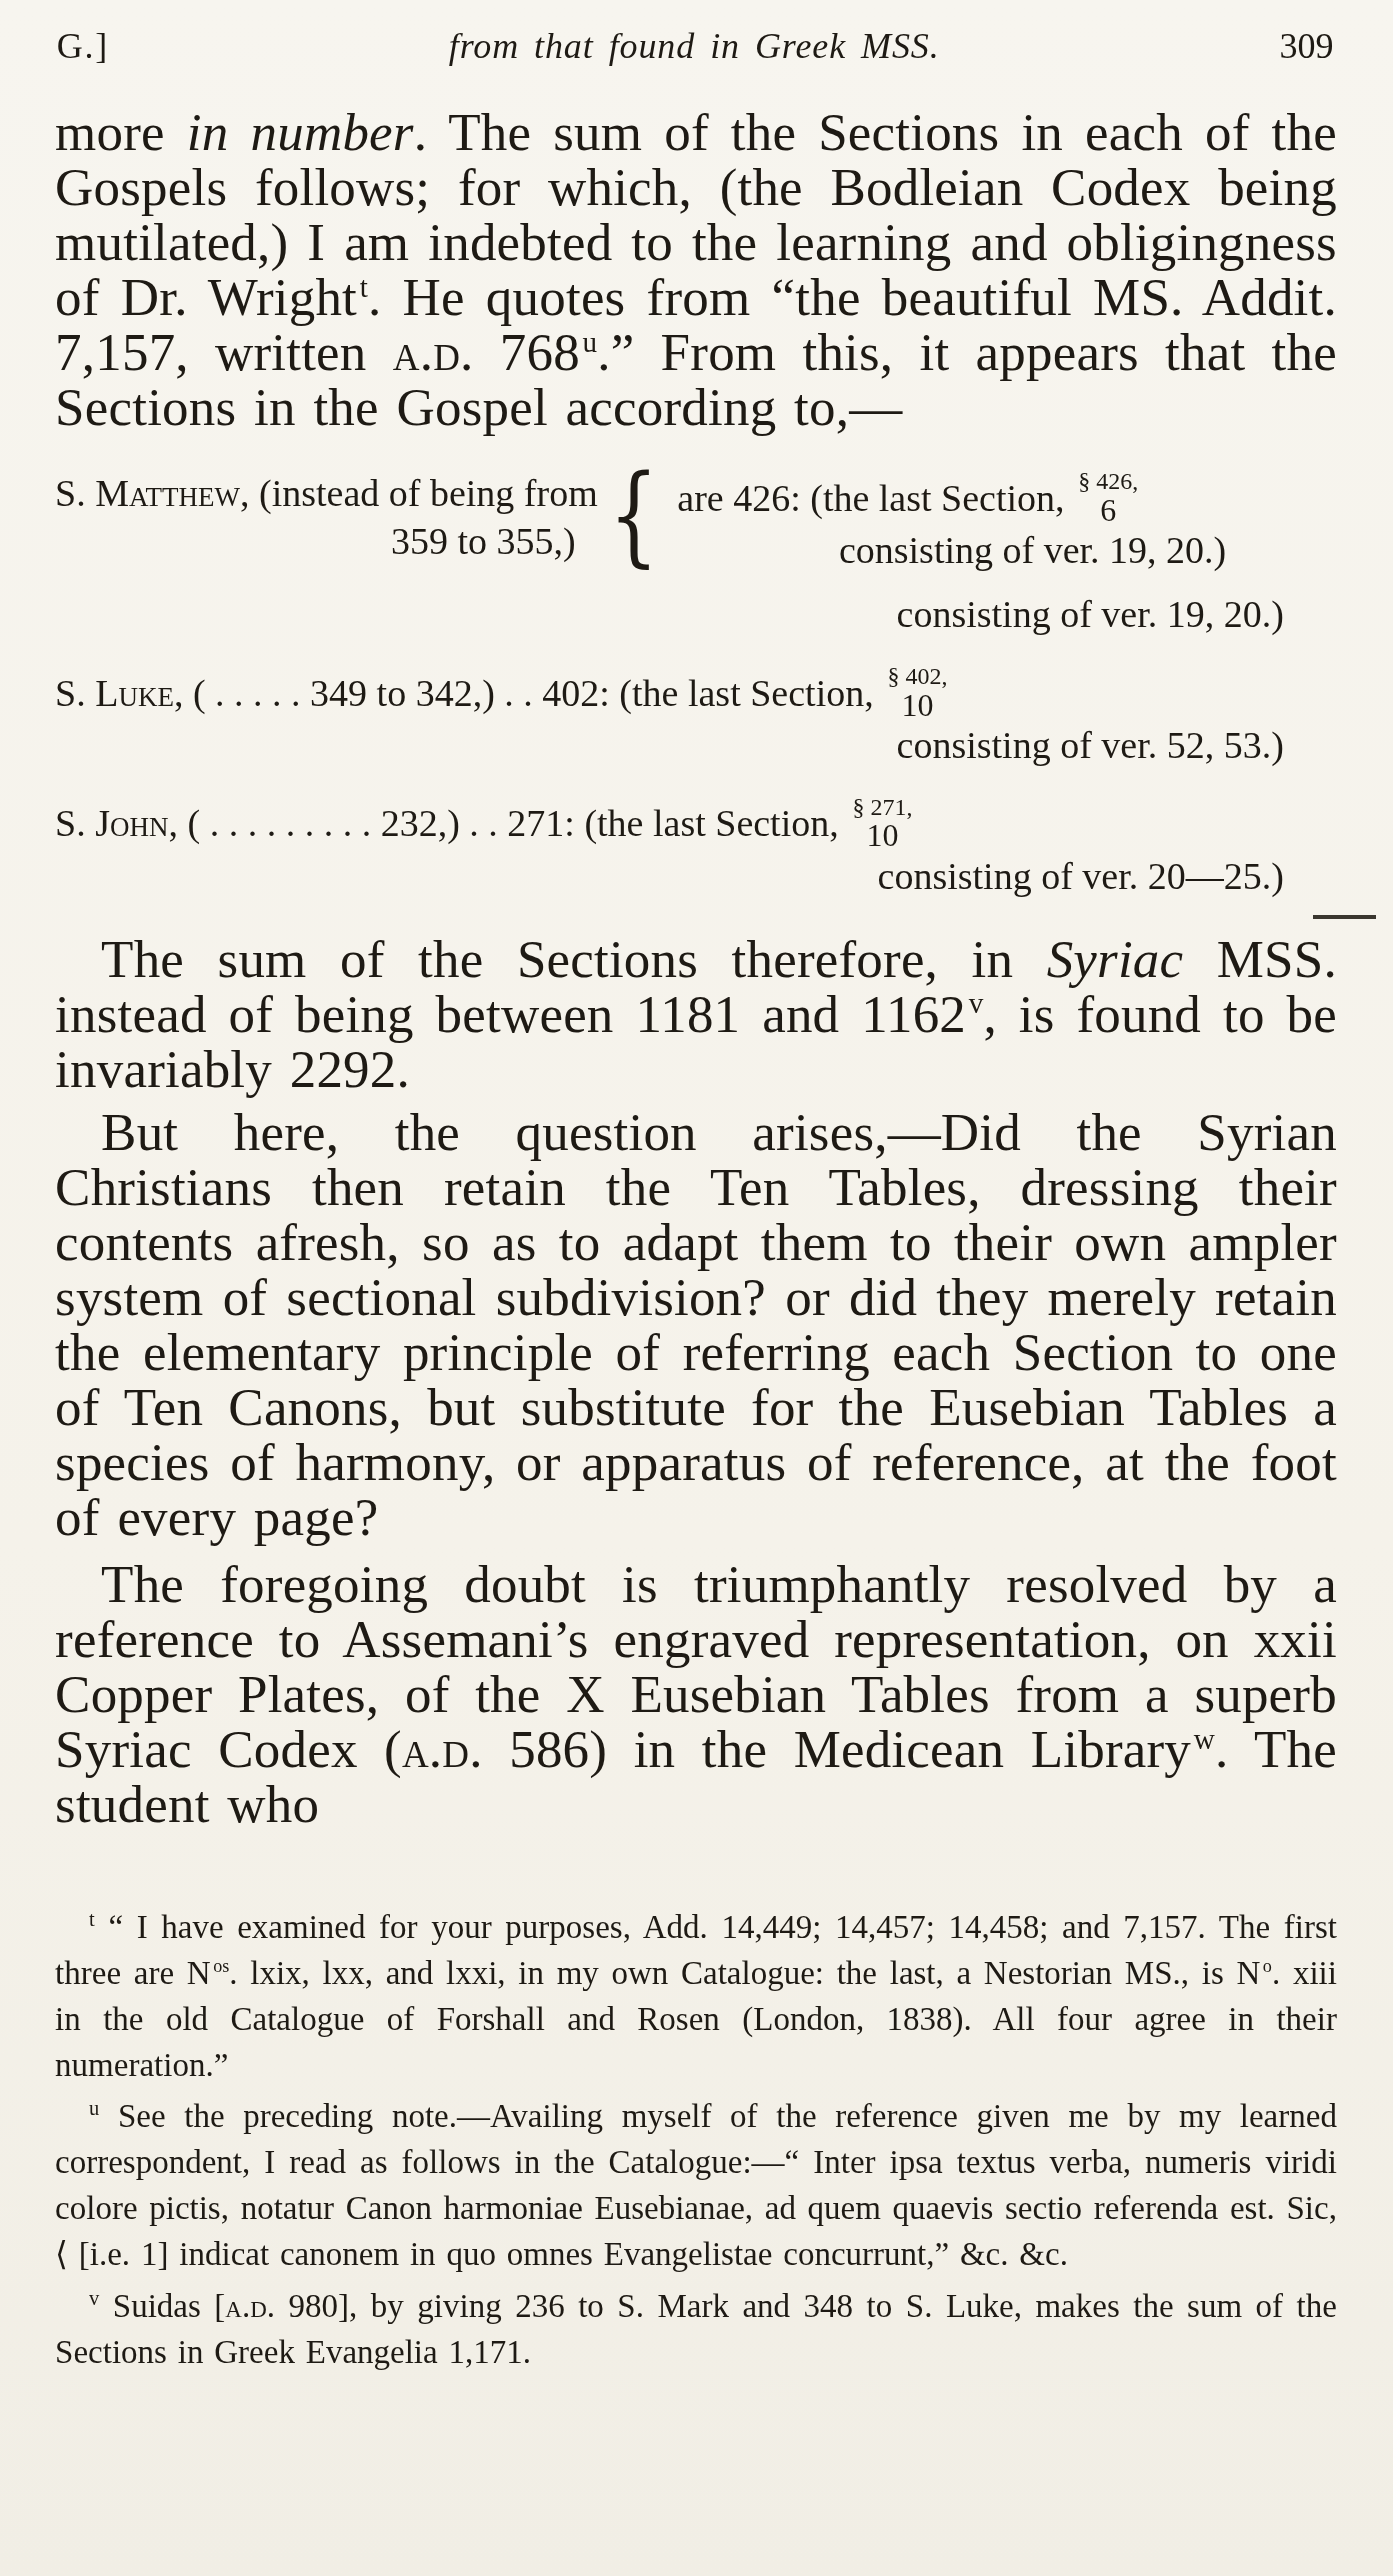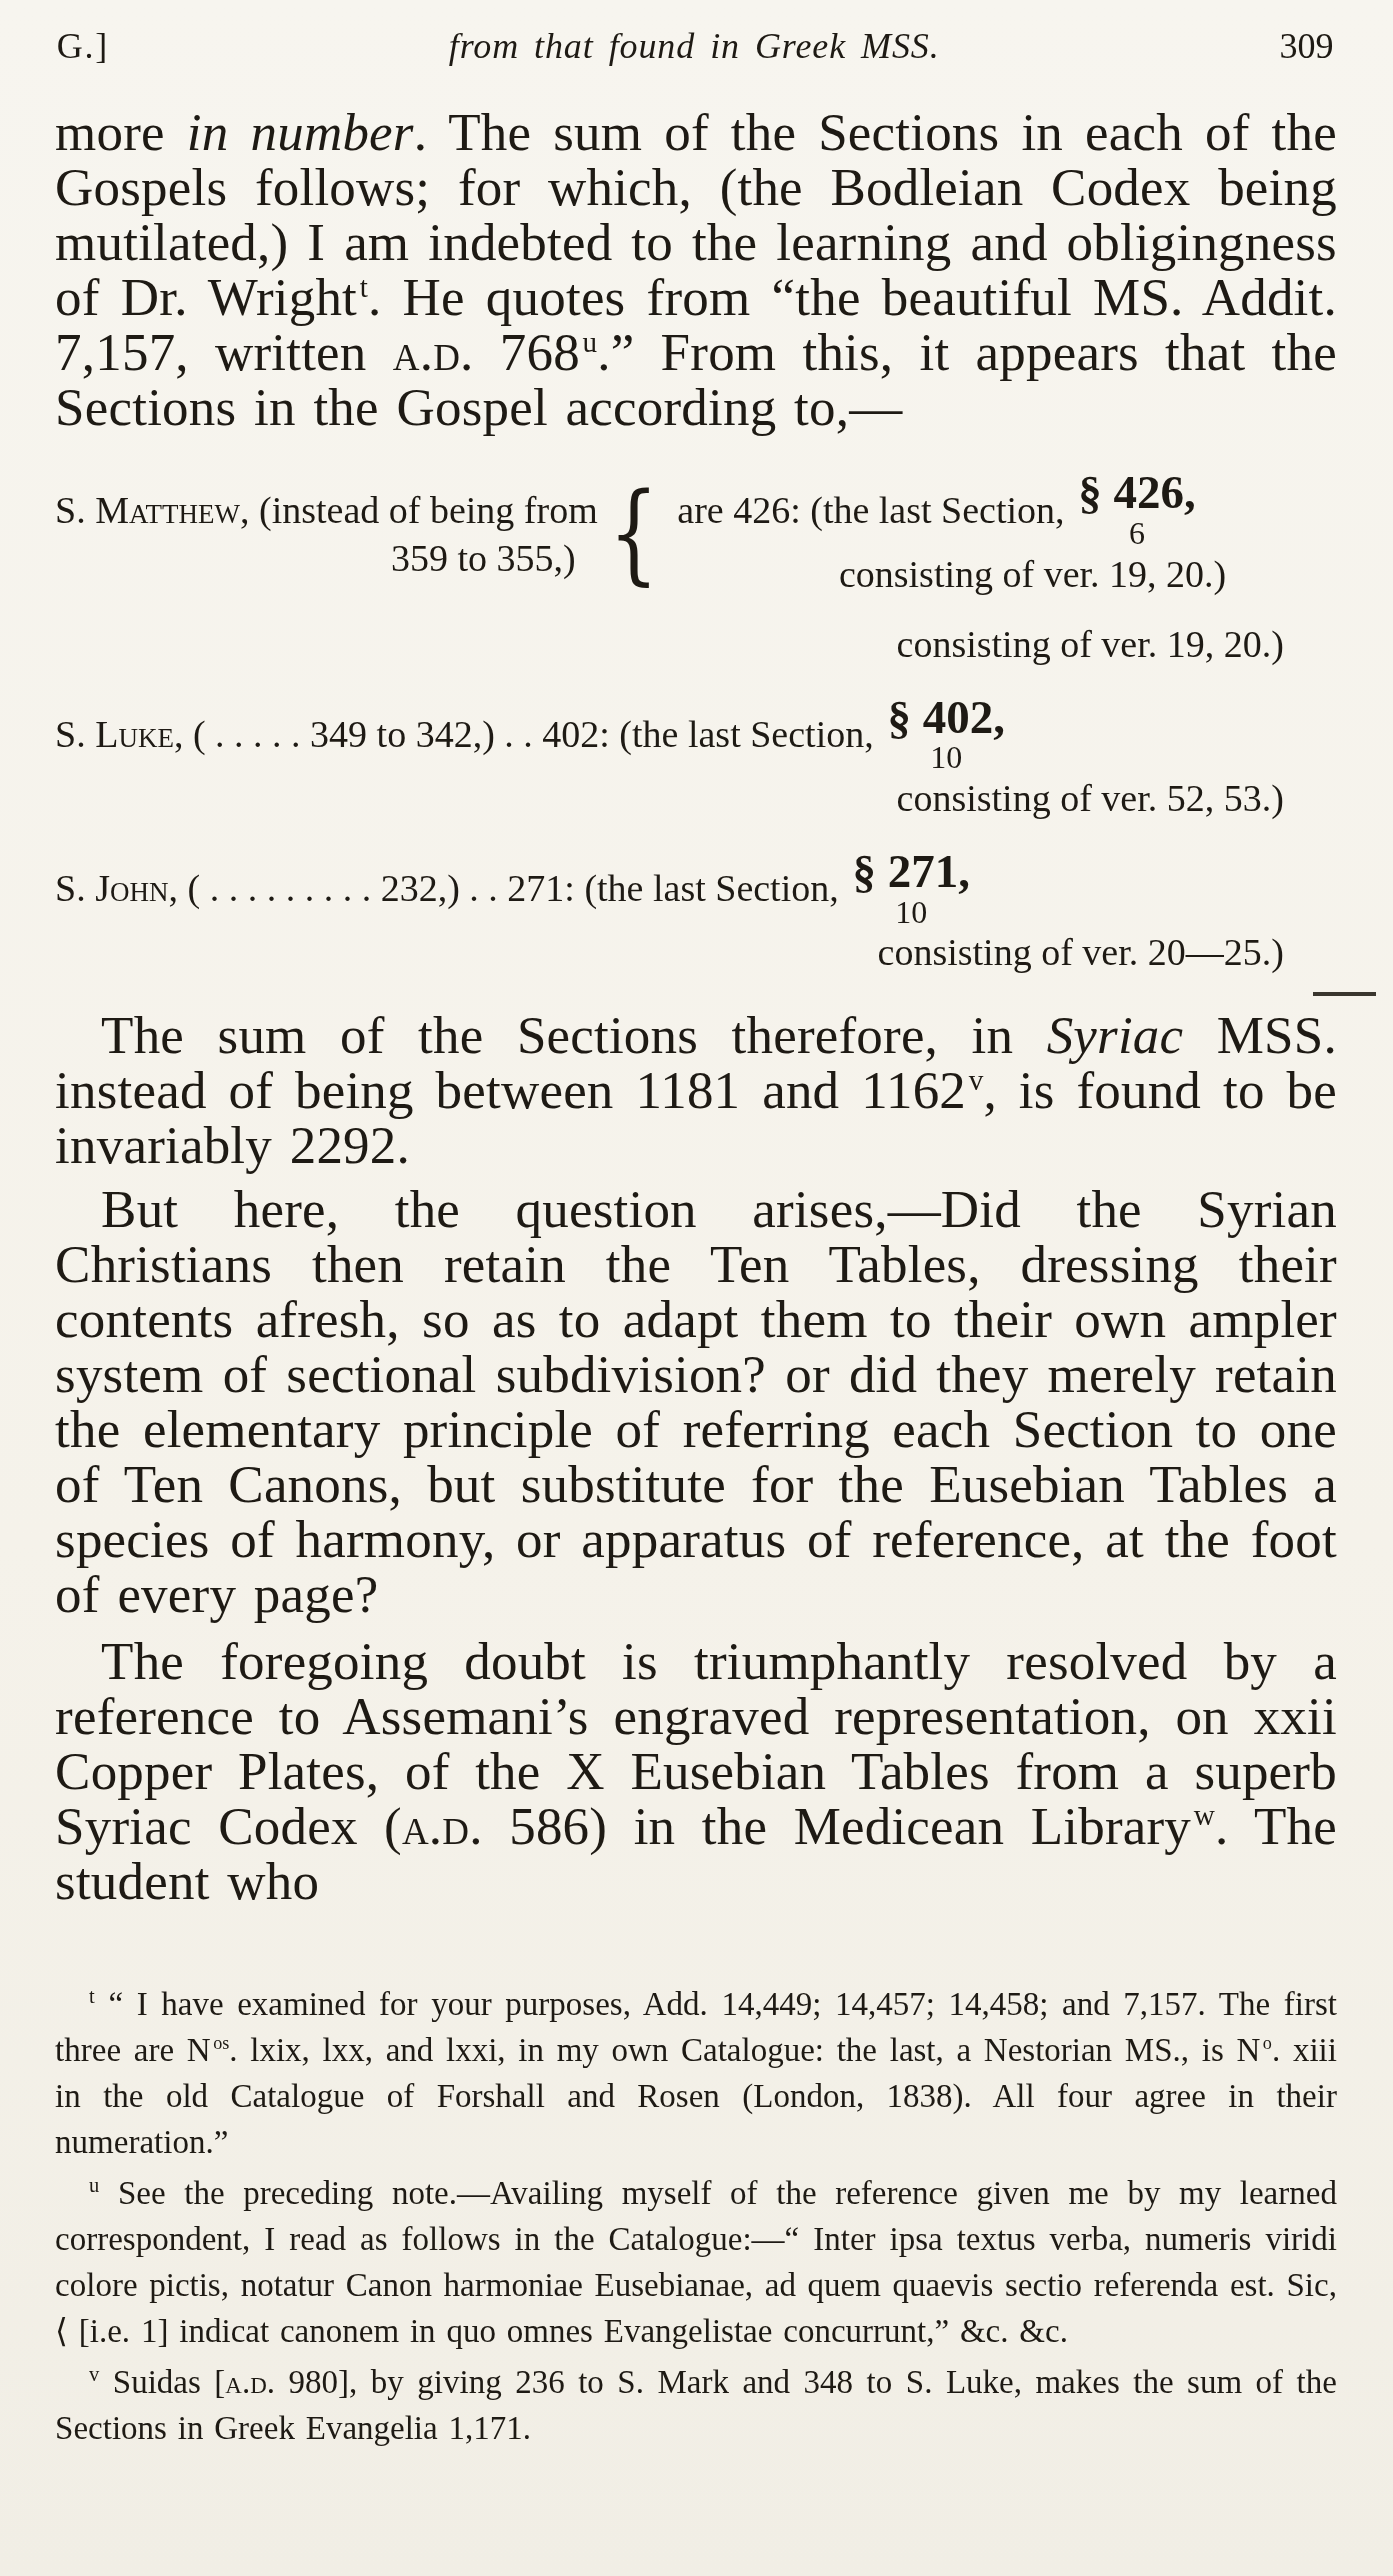--- a/index.html
+++ b/index.html
@@ -34,35 +34,35 @@
   .sc { font-variant:small-caps; }
   i { font-style:italic; }
 
   .fnref {
     font-size:0.55em; vertical-align:super; line-height:0; margin-left:2.6px;
   }
 
   
   .gospel-table { margin:34px 0 5.1px 0; font-size:38px; line-height:48px; }
   .g-row { margin-bottom:25.6px; }
-  .g-matthew { display:flex; align-items:center; margin-bottom:22px; }
+  .g-matthew { display:flex; align-items:flex-start; margin-bottom:16px; }
   .mat-left { flex:0 0 auto; }
   .mat-l2 { text-align:right; padding-right:22px; }
   .brace {
     font-size:109px; line-height:0.85; transform:scaleX(0.72);
     font-family:"DejaVu Serif",serif; font-weight:400; margin:0 8.5px 0 1.7px;
   }
   .mat-right { flex:1 1 auto; }
   .g-line1 { display:flex; align-items:center; white-space:nowrap; }
   .g-line1 > span:first-child { white-space:nowrap; }
   .frac {
     display:inline-flex; flex-direction:column; align-items:center;
     margin-left:13.7px; line-height:1.02;
   }
-  .frac-top { font-size:47px;font-weight:bold; }
+  .frac-top { font-size:24px; }
   .frac-bot { font-size:32px; }
   .g-consist { text-align:right; padding-right:53px; }
   .mat-consist { text-align:center; padding-right:0; padding-left:51px; }
 
   
   .rule-row { height:0; position:relative; }
   .margin-rule {
     position:absolute; right:-39px; top:-10.2px; width:63px; height:0;
     border-top:4.3px solid #3a362e; display:inline-block;
   }

